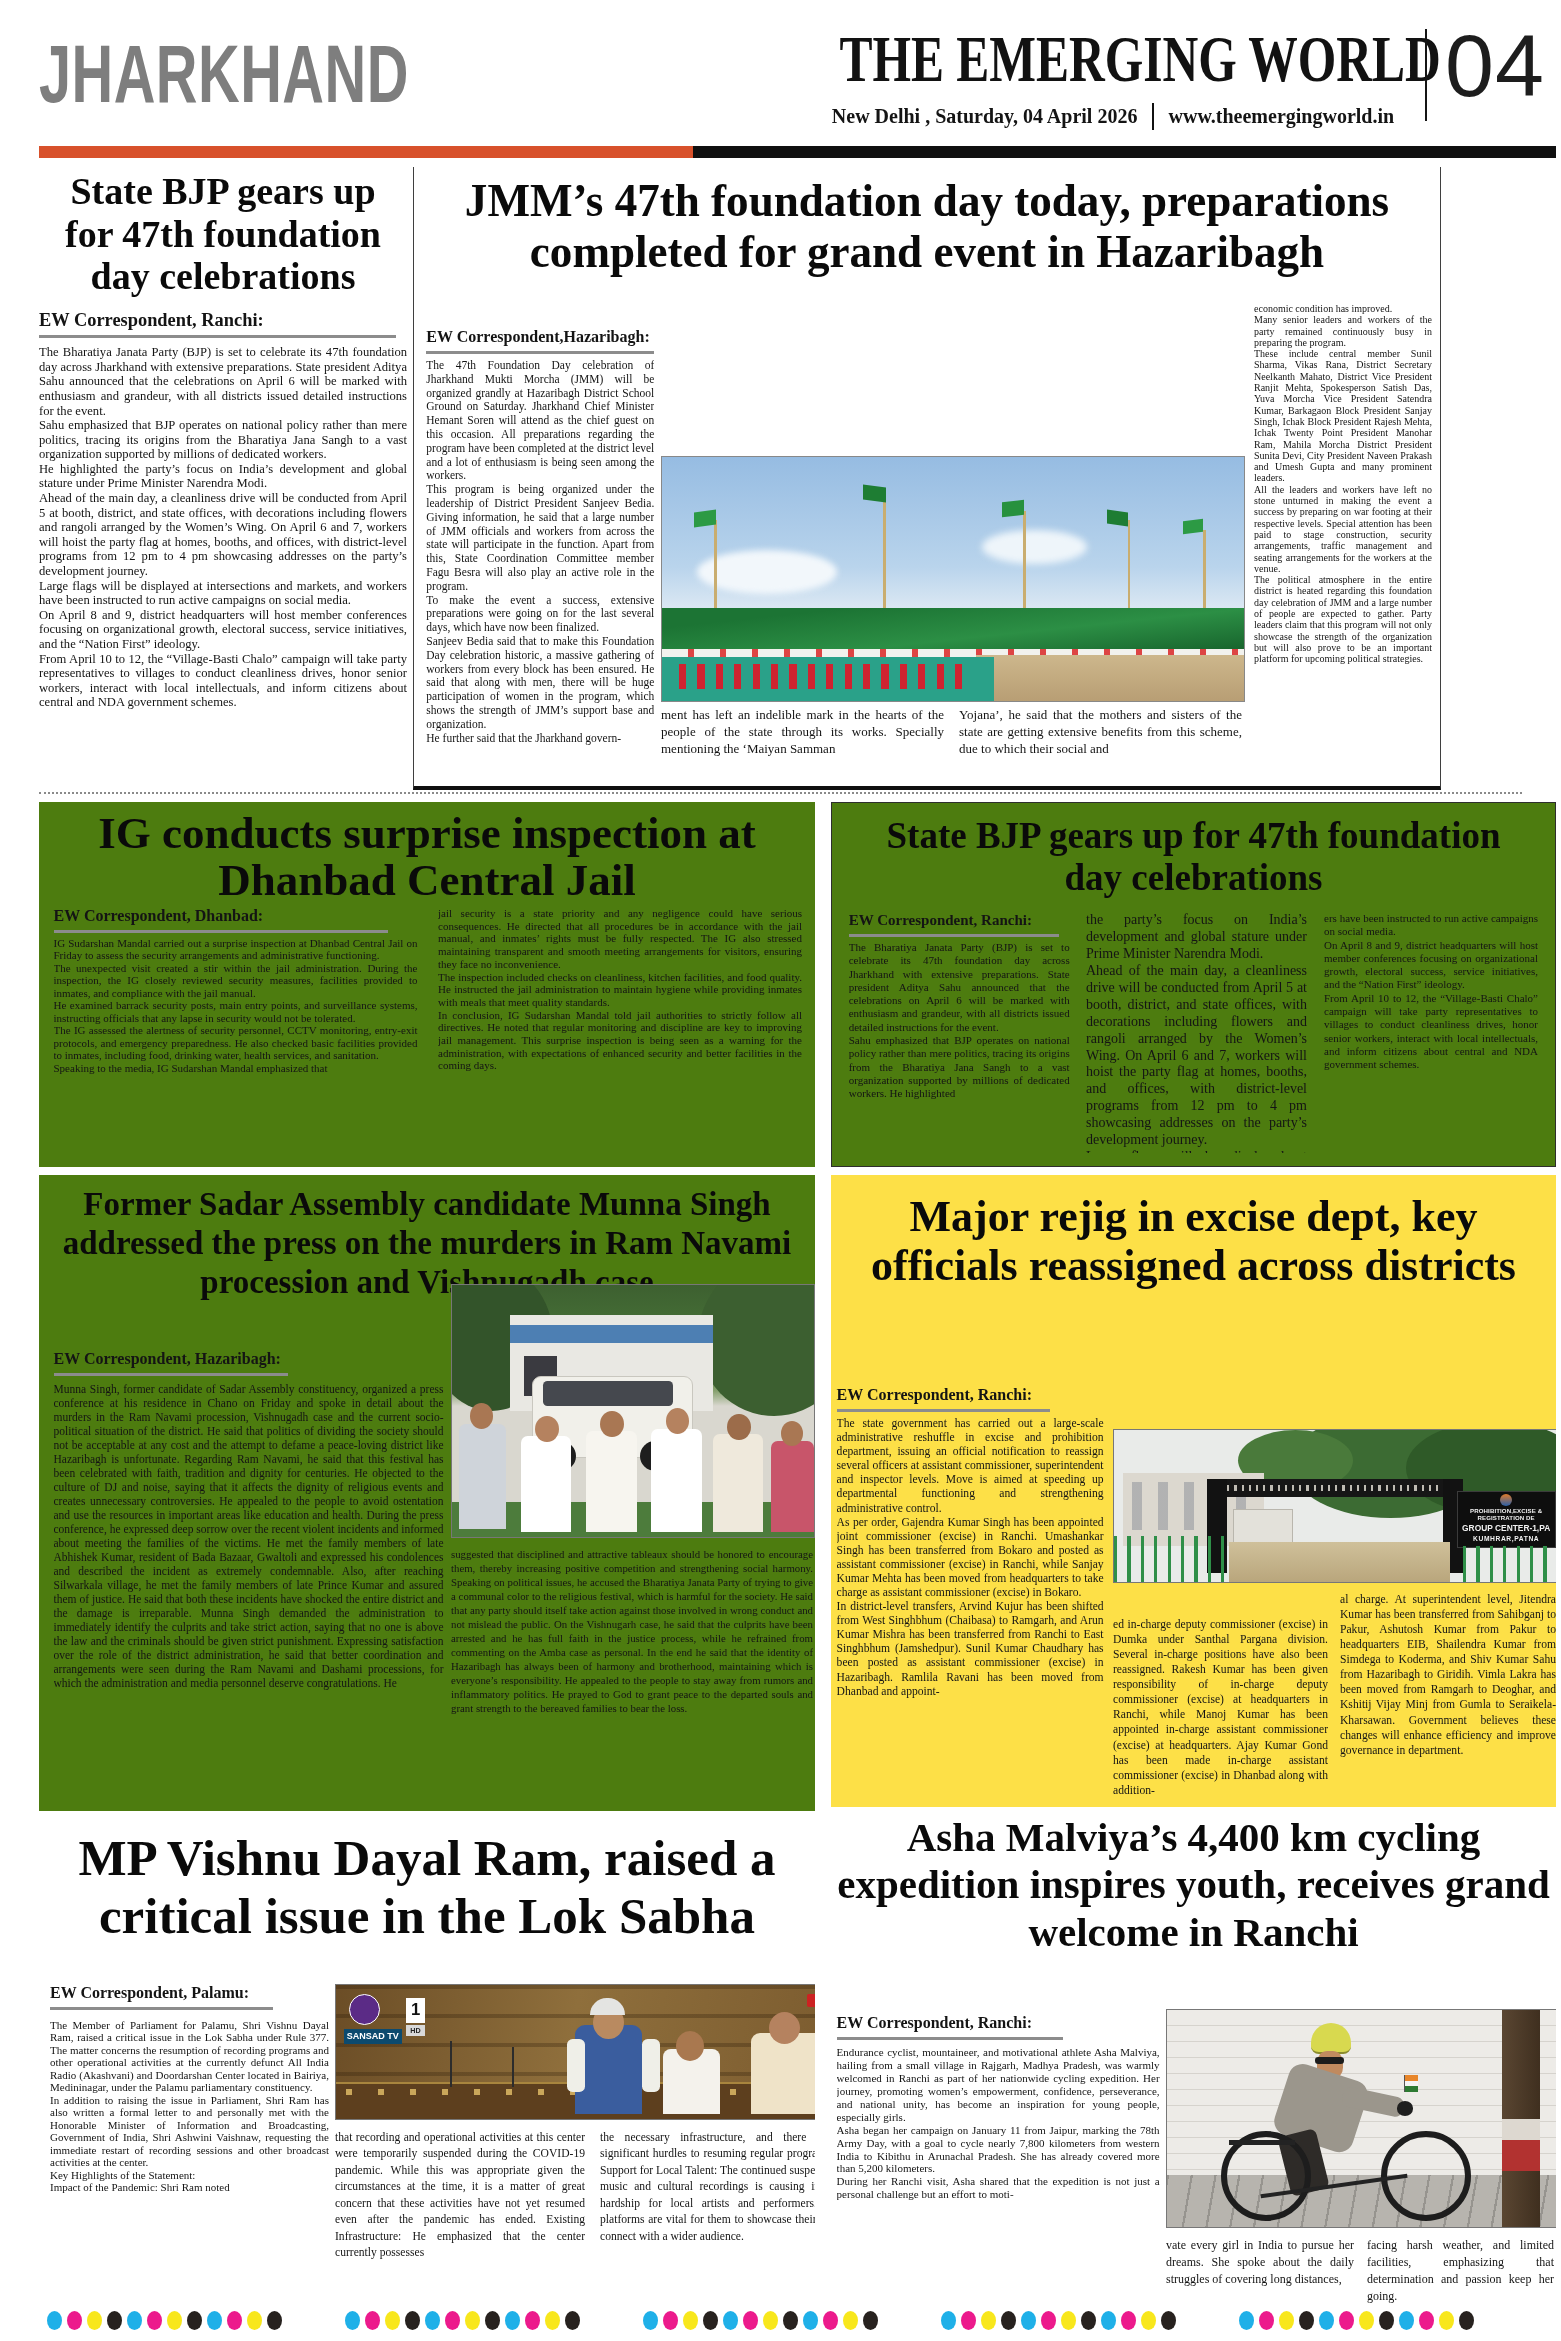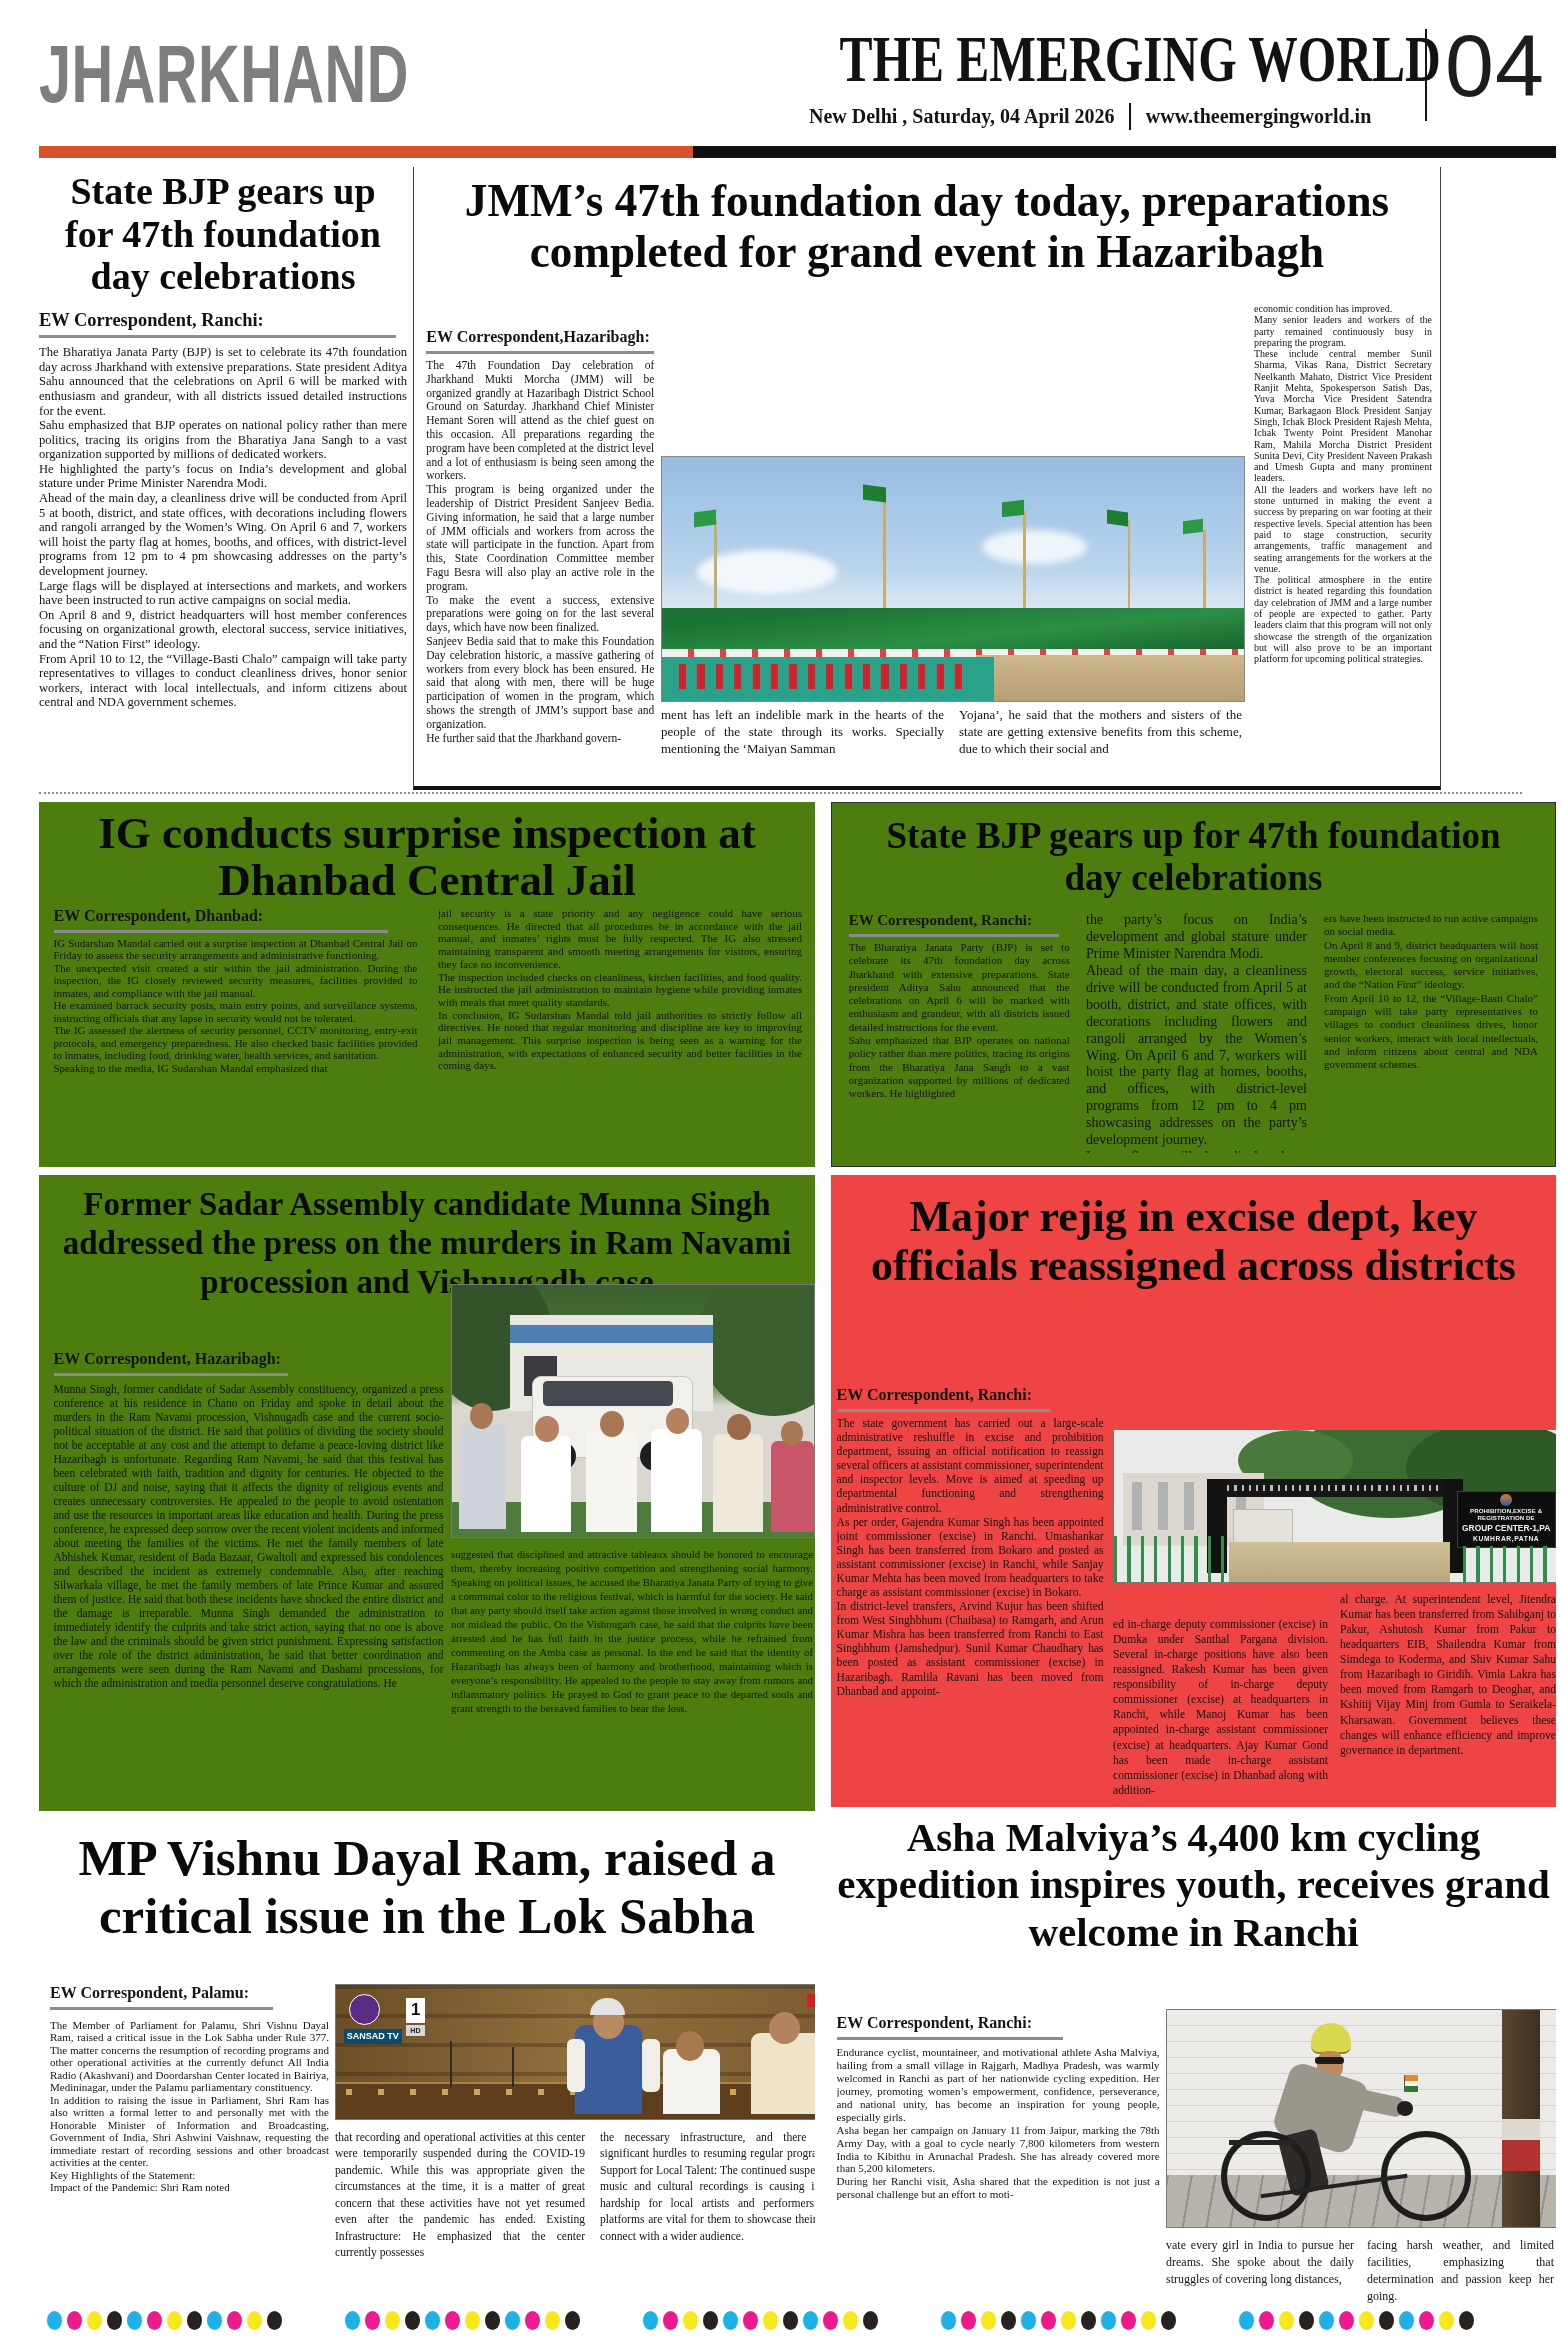--- a/index.html
+++ b/index.html
@@ -15,21 +15,21 @@
 </style>
 </head>
 <body>
 
 <div class="page">
 
   <div class="abs" style="left:39px;top:27px;font-family:'Liberation Sans',sans-serif;font-weight:700;font-size:74px;color:#7e7e7e;transform:scale(0.78,1.1);transform-origin:left top;letter-spacing:0.6px;white-space:nowrap;">JHARKHAND</div>
 
   <div class="abs" style="left:809px;top:22px;width:608px;text-align:center;">
     <div style="font-family:'Liberation Serif',serif;font-weight:bold;font-size:55px;color:#121212;transform:scale(0.9,1.18);transform-origin:center top;white-space:nowrap;">THE EMERGING WORLD</div>
-    <div style="margin-top:18px;display:flex;align-items:center;gap:14.5px;">
+    <div style="margin-top:18px;display:flex;align-items:center;justify-content:center;gap:14.5px;">
       <span style="font-weight:bold;font-size:20px;white-space:nowrap;">New Delhi , Saturday, 04 April 2026</span>
       <span style="display:inline-block;width:2.2px;height:27px;background:#111;"></span>
       <span style="font-weight:bold;font-size:20px;white-space:nowrap;">www.theemergingworld.in</span>
     </div>
   </div>
 
   <div class="abs" style="left:1425px;top:29px;width:2.2px;height:92px;background:#151515;"></div>
   <div class="abs" style="left:1445px;top:14.5px;font-family:'Liberation Sans',sans-serif;font-size:88px;font-weight:400;color:#1d1d1d;letter-spacing:1.1px;">04</div>
 
   <div class="abs" style="left:39px;top:146px;width:654px;height:11.7px;background:#d8512b;"></div>
@@ -165,21 +165,21 @@
       <div class="abs" style="left:76%;top:51%;width:23.4px;height:26px;background:#9c6c4a;border-radius:50%;"></div>
       <div class="abs" style="left:88%;top:62%;width:12%;height:36%;background:#c8556a;border-radius:6.7px 6.7px 0 0;"></div>
       <div class="abs" style="left:91%;top:54%;width:22px;height:24.5px;background:#a97753;border-radius:50%;"></div>
     </div>
 
     <div class="abs" style="left:412px;top:372px;width:362px;">
       <div class="bt" style="font-size:10.8px;line-height:1.3;height:258px;">suggested that disciplined and attractive tableaux should be honored to encourage them, thereby increasing positive competition and strengthening social harmony. Speaking on political issues, he accused the Bharatiya Janata Party of trying to give a communal color to the religious festival, which is harmful for the society. He said that any party should itself take action against those involved in wrong conduct and not mislead the public. On the Vishnugarh case, he said that the culprits have been arrested and he has full faith in the justice process, while he refrained from commenting on the Amba case as personal. In the end he said that the identity of Hazaribagh has always been of harmony and brotherhood, maintaining which is everyone’s responsibility. He appealed to the people to stay away from rumors and inflammatory politics. He prayed to God to grant peace to the departed souls and grant strength to the bereaved families to bear the loss.</div>
     </div>
   </section>
 
-  <section class="abs" style="left:831px;top:1175px;width:725px;height:633px;overflow:hidden;background:#ef4444;">
+  <section class="abs" style="left:831px;top:1175px;width:725px;height:633px;overflow:hidden;background:#fde047;">
     <h2 class="hl" style="margin:0;padding:16.7px 11px 0 11px;font-size:44px;line-height:1.13;">Major rejig in excise dept, key officials reassigned across districts</h2>
     <div class="abs" style="left:5.6px;top:211px;width:267px;">
       <div class="corr" style="font-size:16px;width:80%;">EW Correspondent, Ranchi:</div>
       <div class="bt" style="margin-top:5.6px;font-size:11.6px;line-height:1.215;height:360px;">The state government has carried out a large-scale administrative reshuffle in excise and prohibition department, issuing an official notification to reassign several officers at assistant commissioner, superintendent and inspector levels. Move is aimed at speeding up departmental functioning and strengthening administrative control.
 As per order, Gajendra Kumar Singh has been appointed joint commissioner (excise) in Ranchi. Umashankar Singh has been transferred from Bokaro and posted as assistant commissioner (excise) in Ranchi, while Sanjay Kumar Mehta has been moved from headquarters to take charge as assistant commissioner (excise) in Bokaro.
 In district-level transfers, Arvind Kujur has been shifted from West Singhbhum (Chaibasa) to Ramgarh, and Arun Kumar Mishra has been transferred from Ranchi to East Singhbhum (Jamshedpur). Sunil Kumar Chaudhary has been posted as assistant commissioner (excise) in Hazaribagh. Ramlila Ravani has been moved from Dhanbad and appoint-</div>
     </div>
 
     <div class="photo" style="left:282px;top:254px;width:442px;height:152px;border:0.6px solid #777;">
       <div class="abs" style="inset:0;background:#e9ebe9;"></div>

